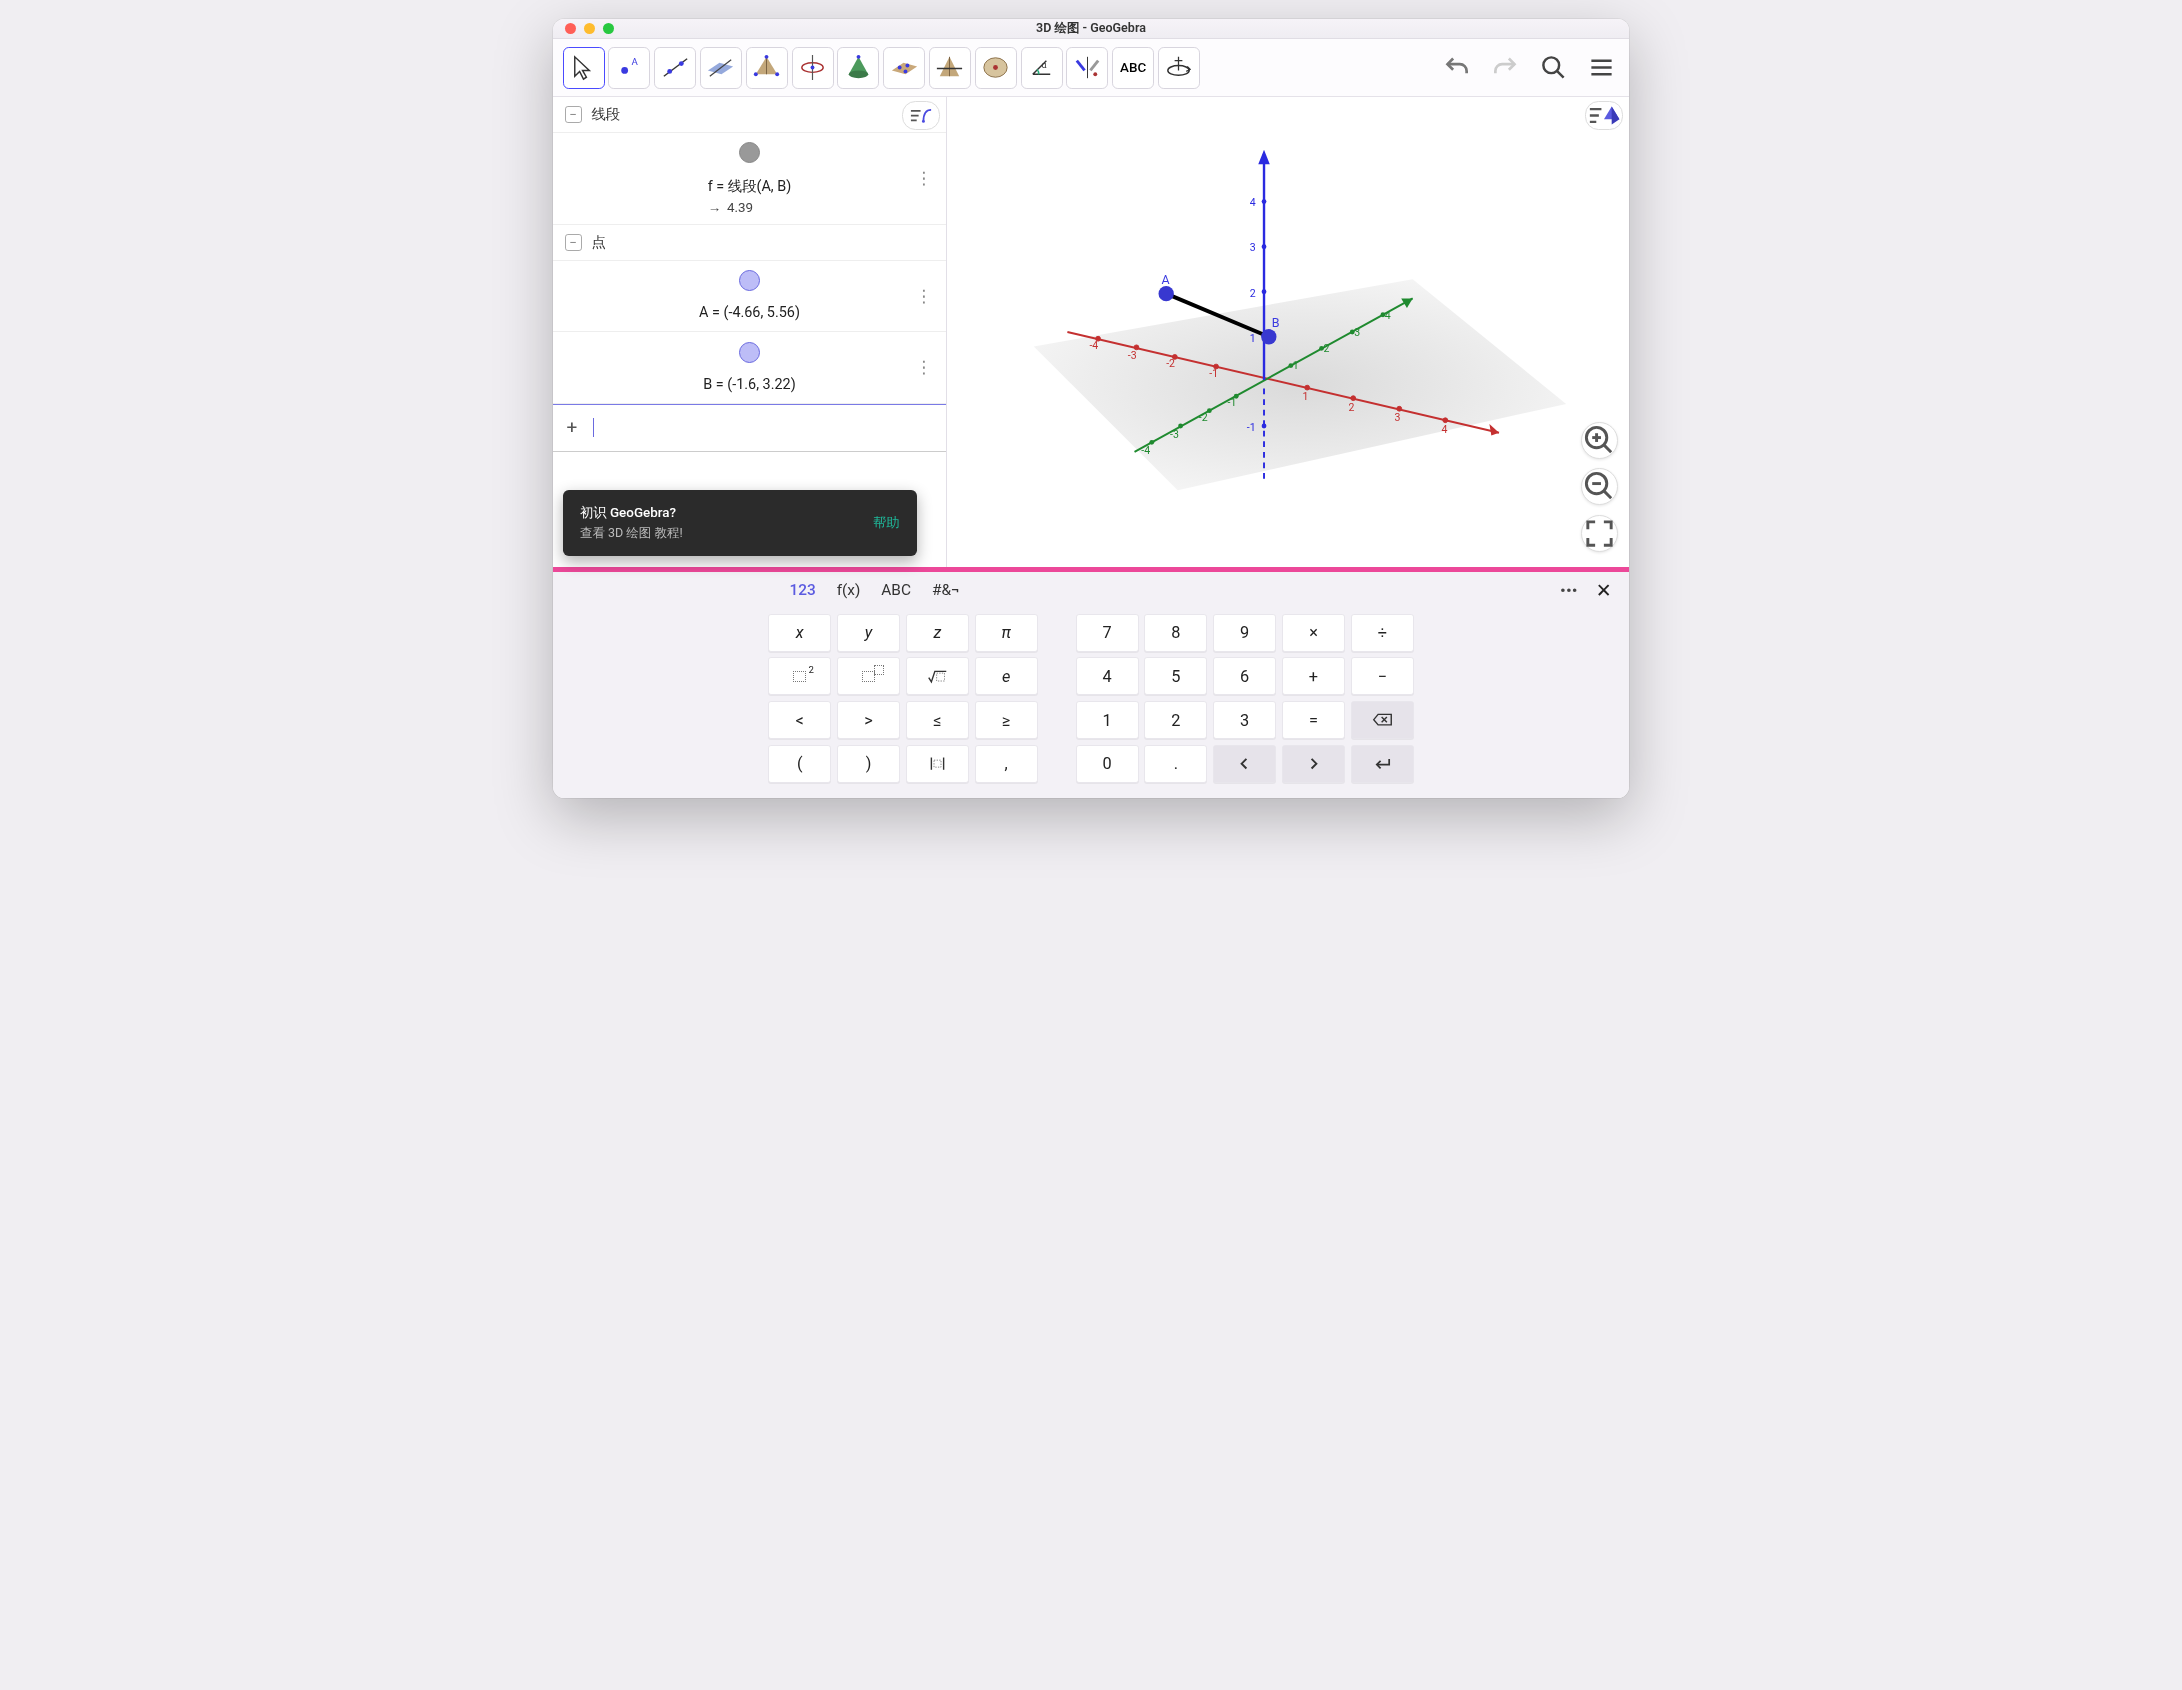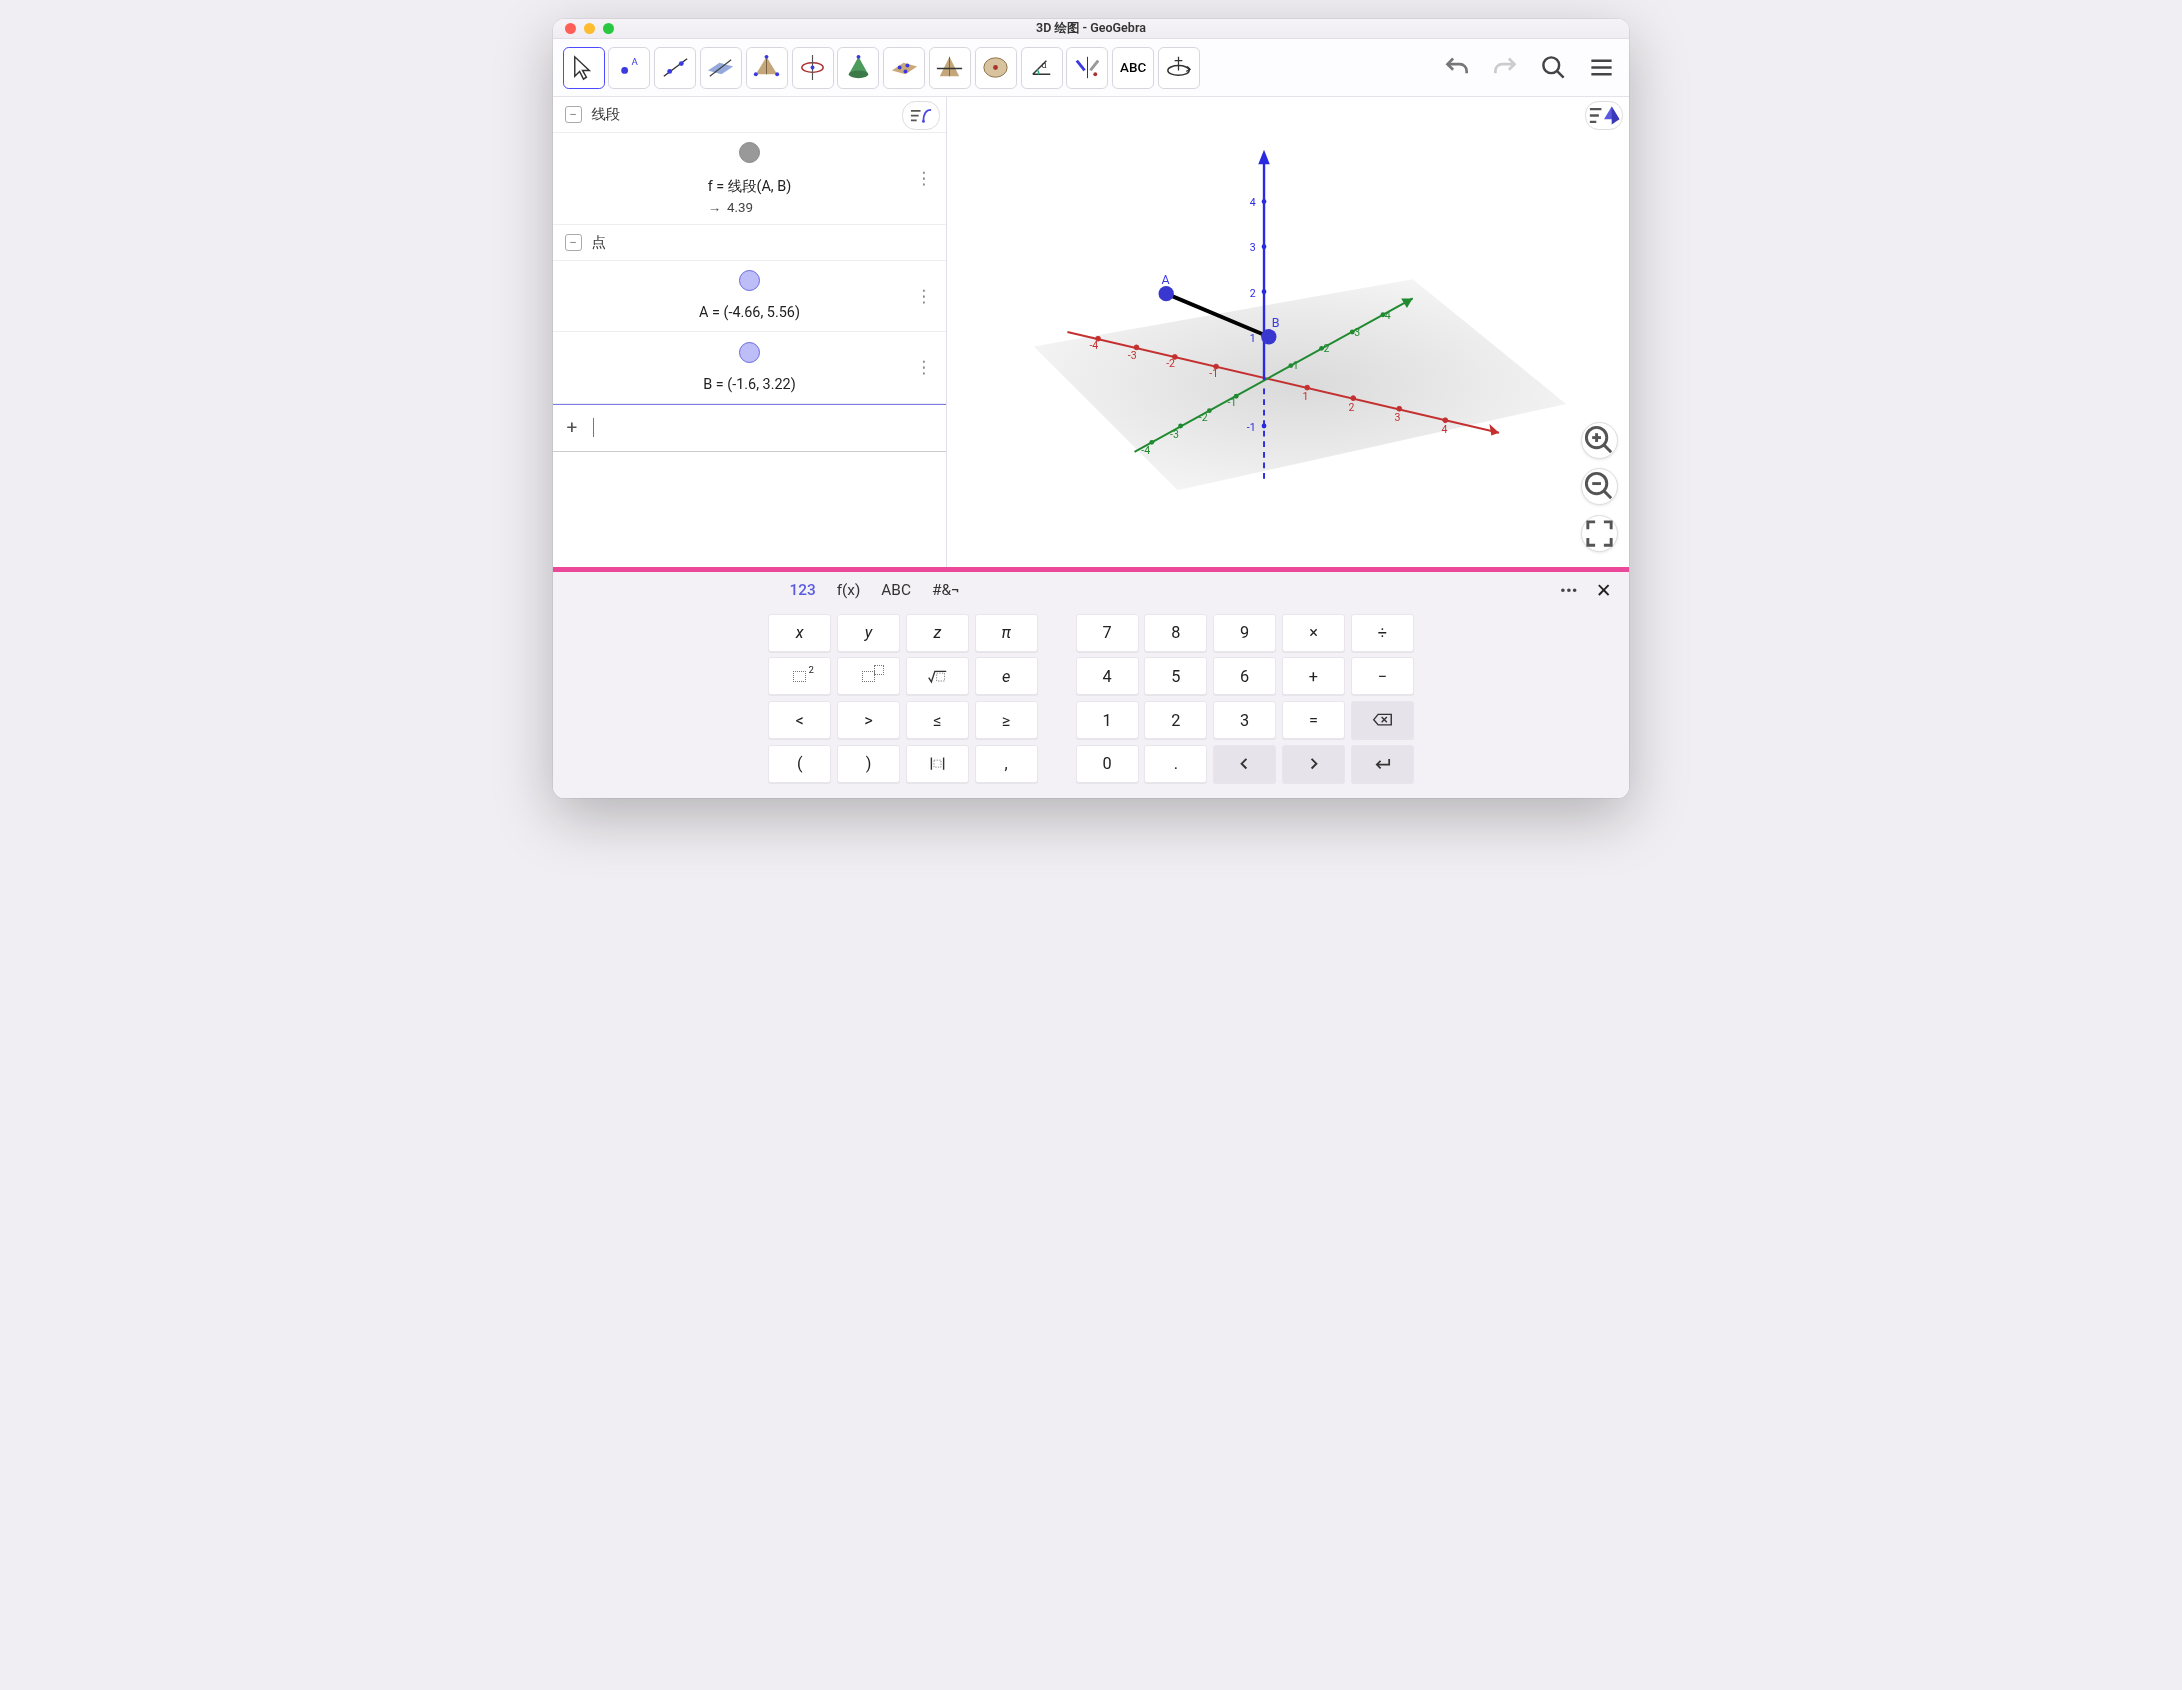--- a/index.html
+++ b/index.html
@@ -284,20 +284,27 @@
             <span>B = (-1.6, 3.22)</span>
           </div>
         <span class="row-menu">⋮</span>
       </div>
 
       <div class="input-row">
         <span class="input-plus">+</span>
         <span class="input-caret"></span>
       </div>
 
+      <div class="help-toast">
+        <div>
+          <div class="ht-title">初识 GeoGebra?</div>
+          <div class="ht-sub">查看 3D 绘图 教程!</div>
+        </div>
+        <span class="ht-link">帮助</span>
+      </div>
     </div>
 
     <div class="graphics">
       <div class="view3d-btn">
         <svg width="27" height="19" viewBox="0 0 28 20">
           <line x1="3" y1="5" x2="12" y2="5" stroke="#555" stroke-width="1.8"></line>
             <line x1="3" y1="10" x2="10" y2="10" stroke="#555" stroke-width="1.8"></line>
             <line x1="3" y1="15" x2="8" y2="15" stroke="#555" stroke-width="1.8"></line>
           <path d="M20 3 L14 13 L26 13 Z" fill="#5a5ae0"></path>
             <path d="M20 3 L26 13 L20 17 Z" fill="#3a3ab8"></path>

